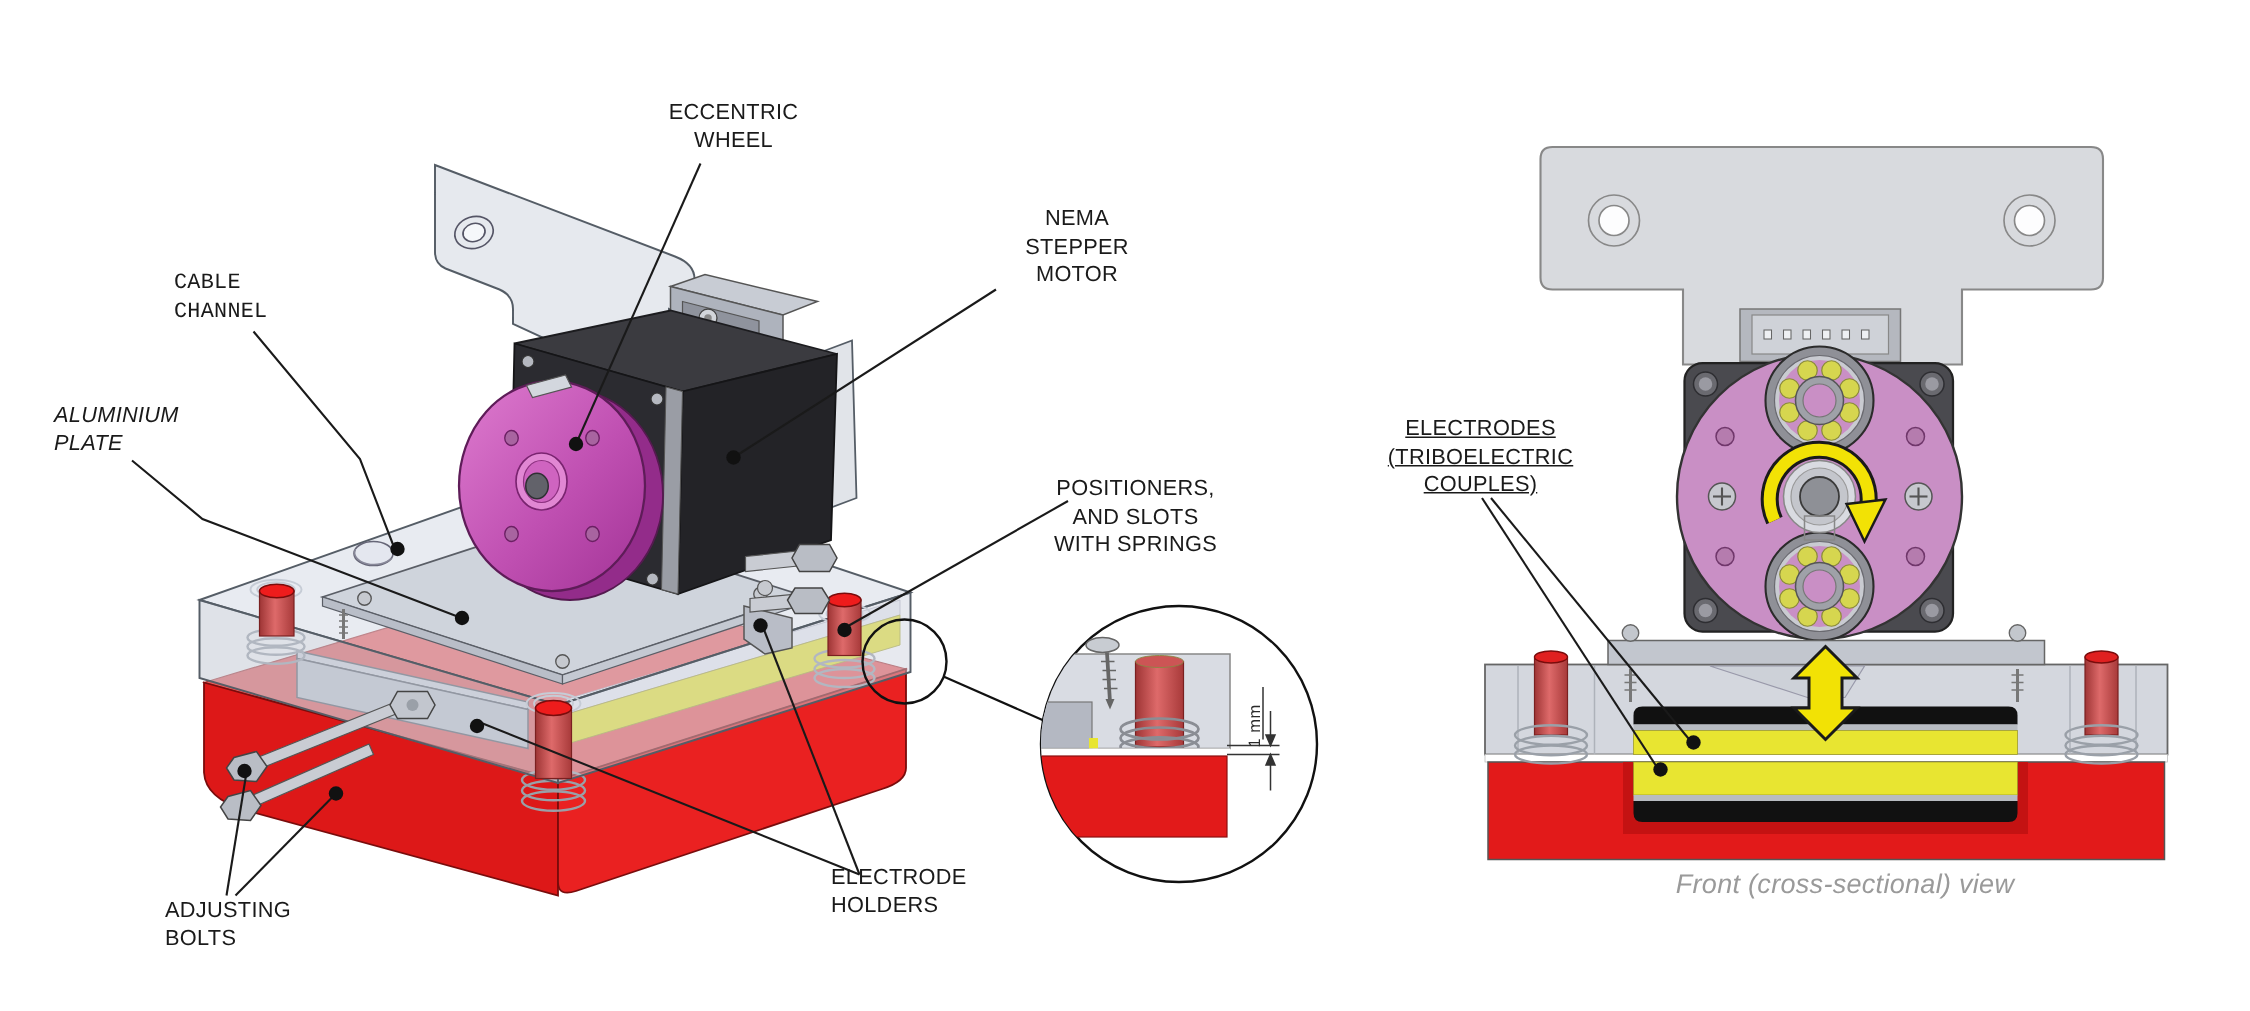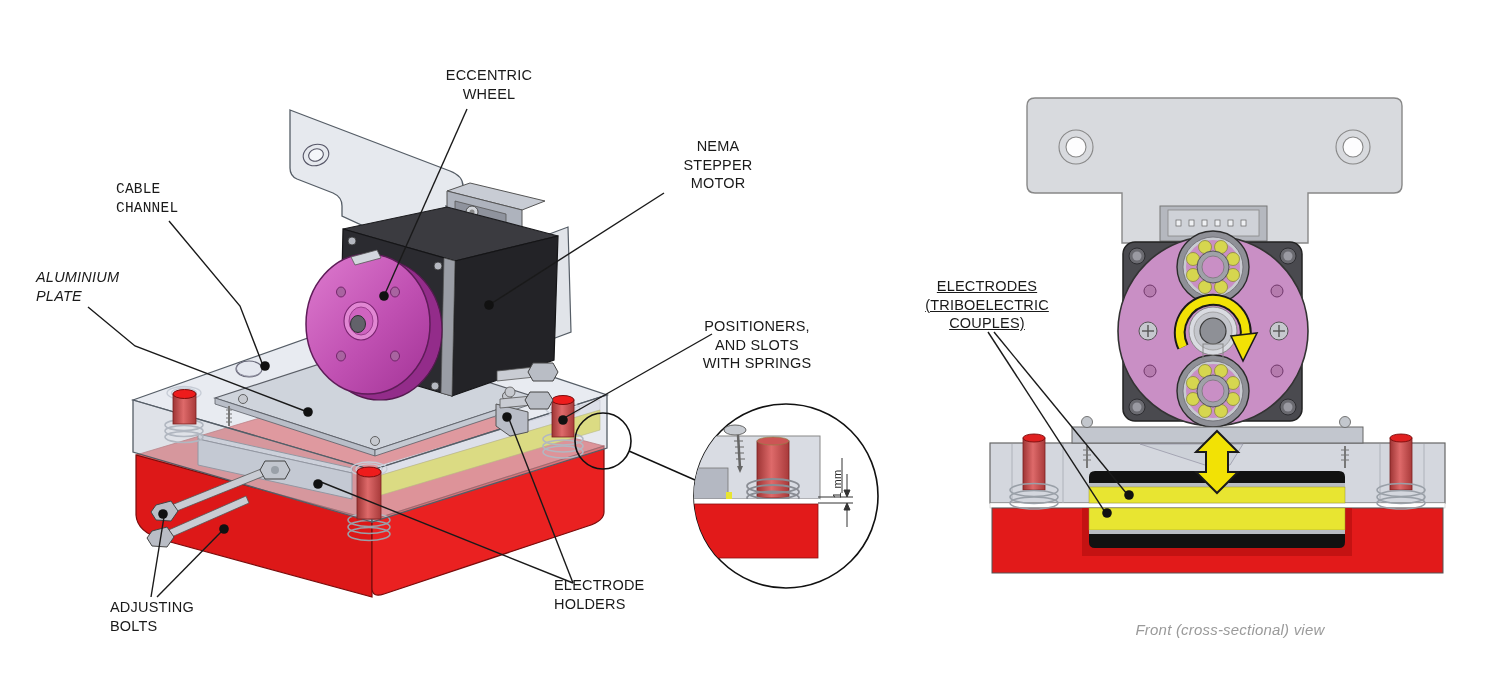--- a/index.html
+++ b/index.html
@@ -4,21 +4,21 @@
 <style>
   html,body{margin:0;padding:0;background:#fff;}
   #stage{position:relative;width:1500px;height:674px;background:#ffffff;overflow:hidden;
          font-family:"Liberation Sans",sans-serif;padding-left:48px;}
   #gfx{position:absolute;left:0;top:0;width:1500px;height:674px;}
   .label{position:absolute;white-space:pre-line;font-size:14.5px;line-height:18.5px;
          color:#1a1a1a;letter-spacing:.2px;}
   .center{text-align:center;}
   .rightal{text-align:left;}
   .leftal{text-align:left;}
-  .caption{font-style:italic;color:#9a9a9a;font-size:15px;white-space:nowrap;margin-top:41px;}
+  .caption{font-style:italic;color:#9a9a9a;font-size:18px;white-space:nowrap;}
   .dim{font-size:11px;color:#2a2a2a;transform:rotate(-90deg);transform-origin:center center;
        white-space:nowrap;letter-spacing:.3px;}
 </style>
 </head>
 <body>
 
 <div id="stage">
 
 <svg id="gfx" viewBox="0 0 1500 674" xmlns="http://www.w3.org/2000/svg">
   <defs>

